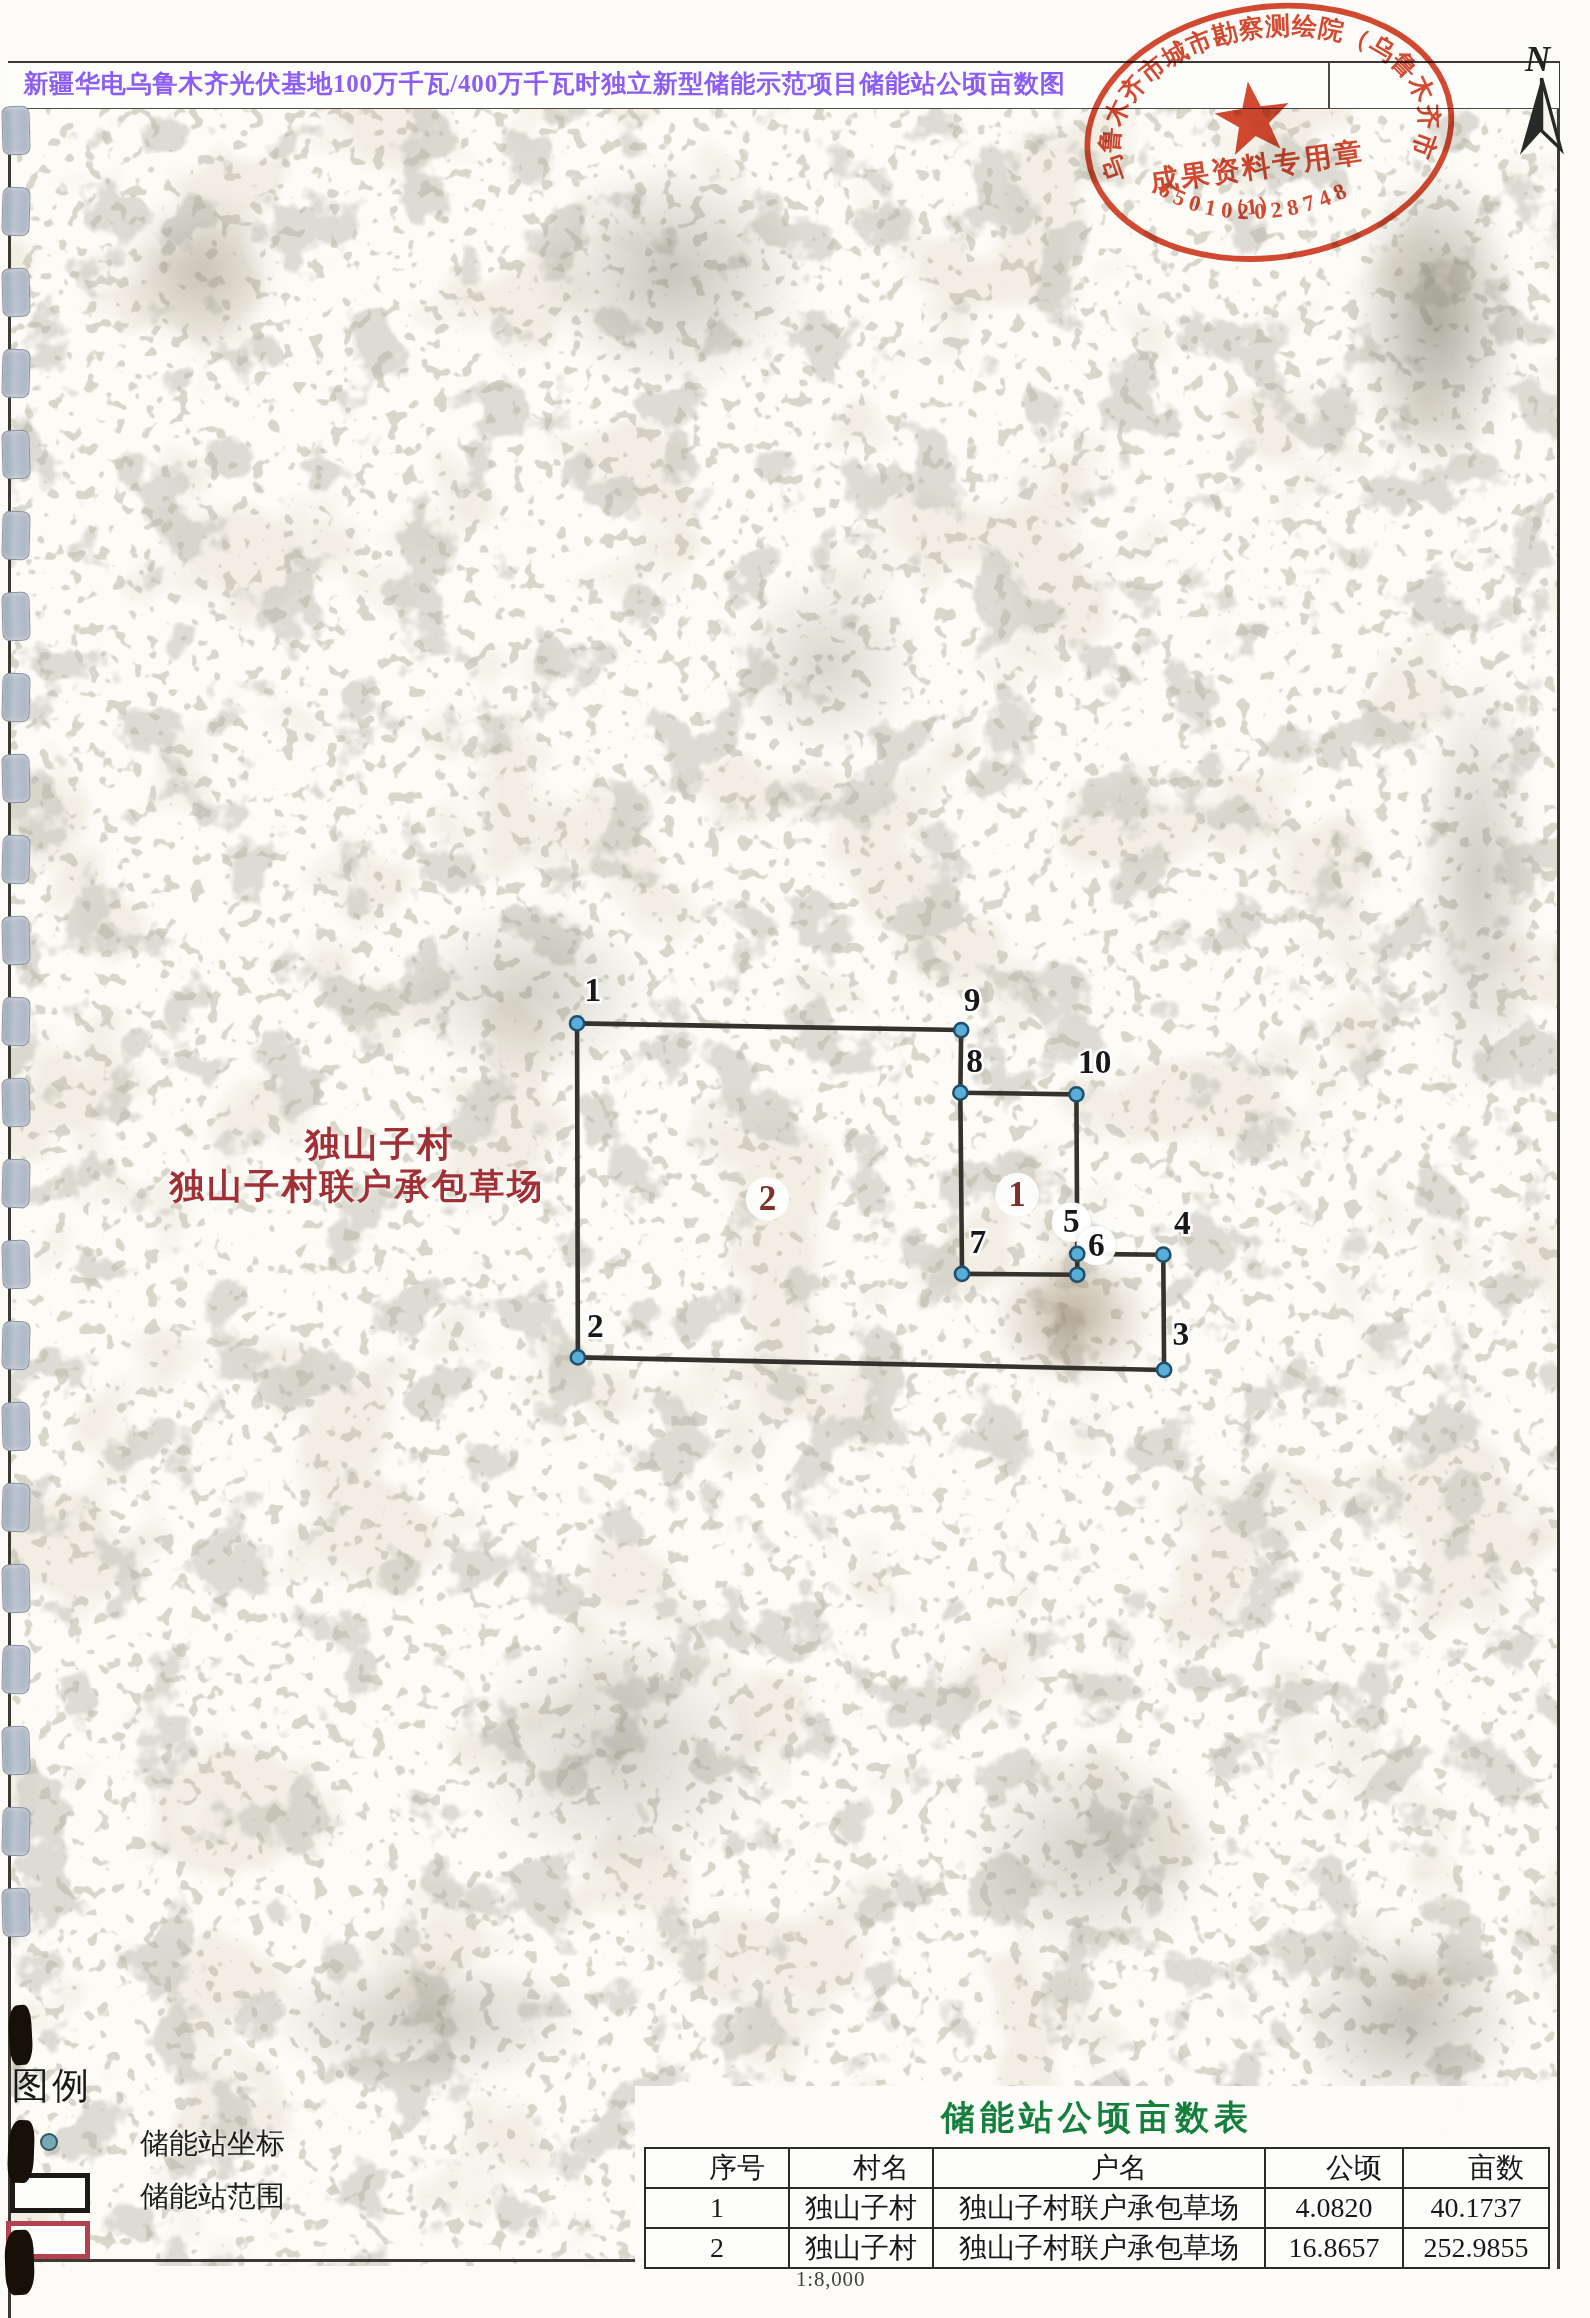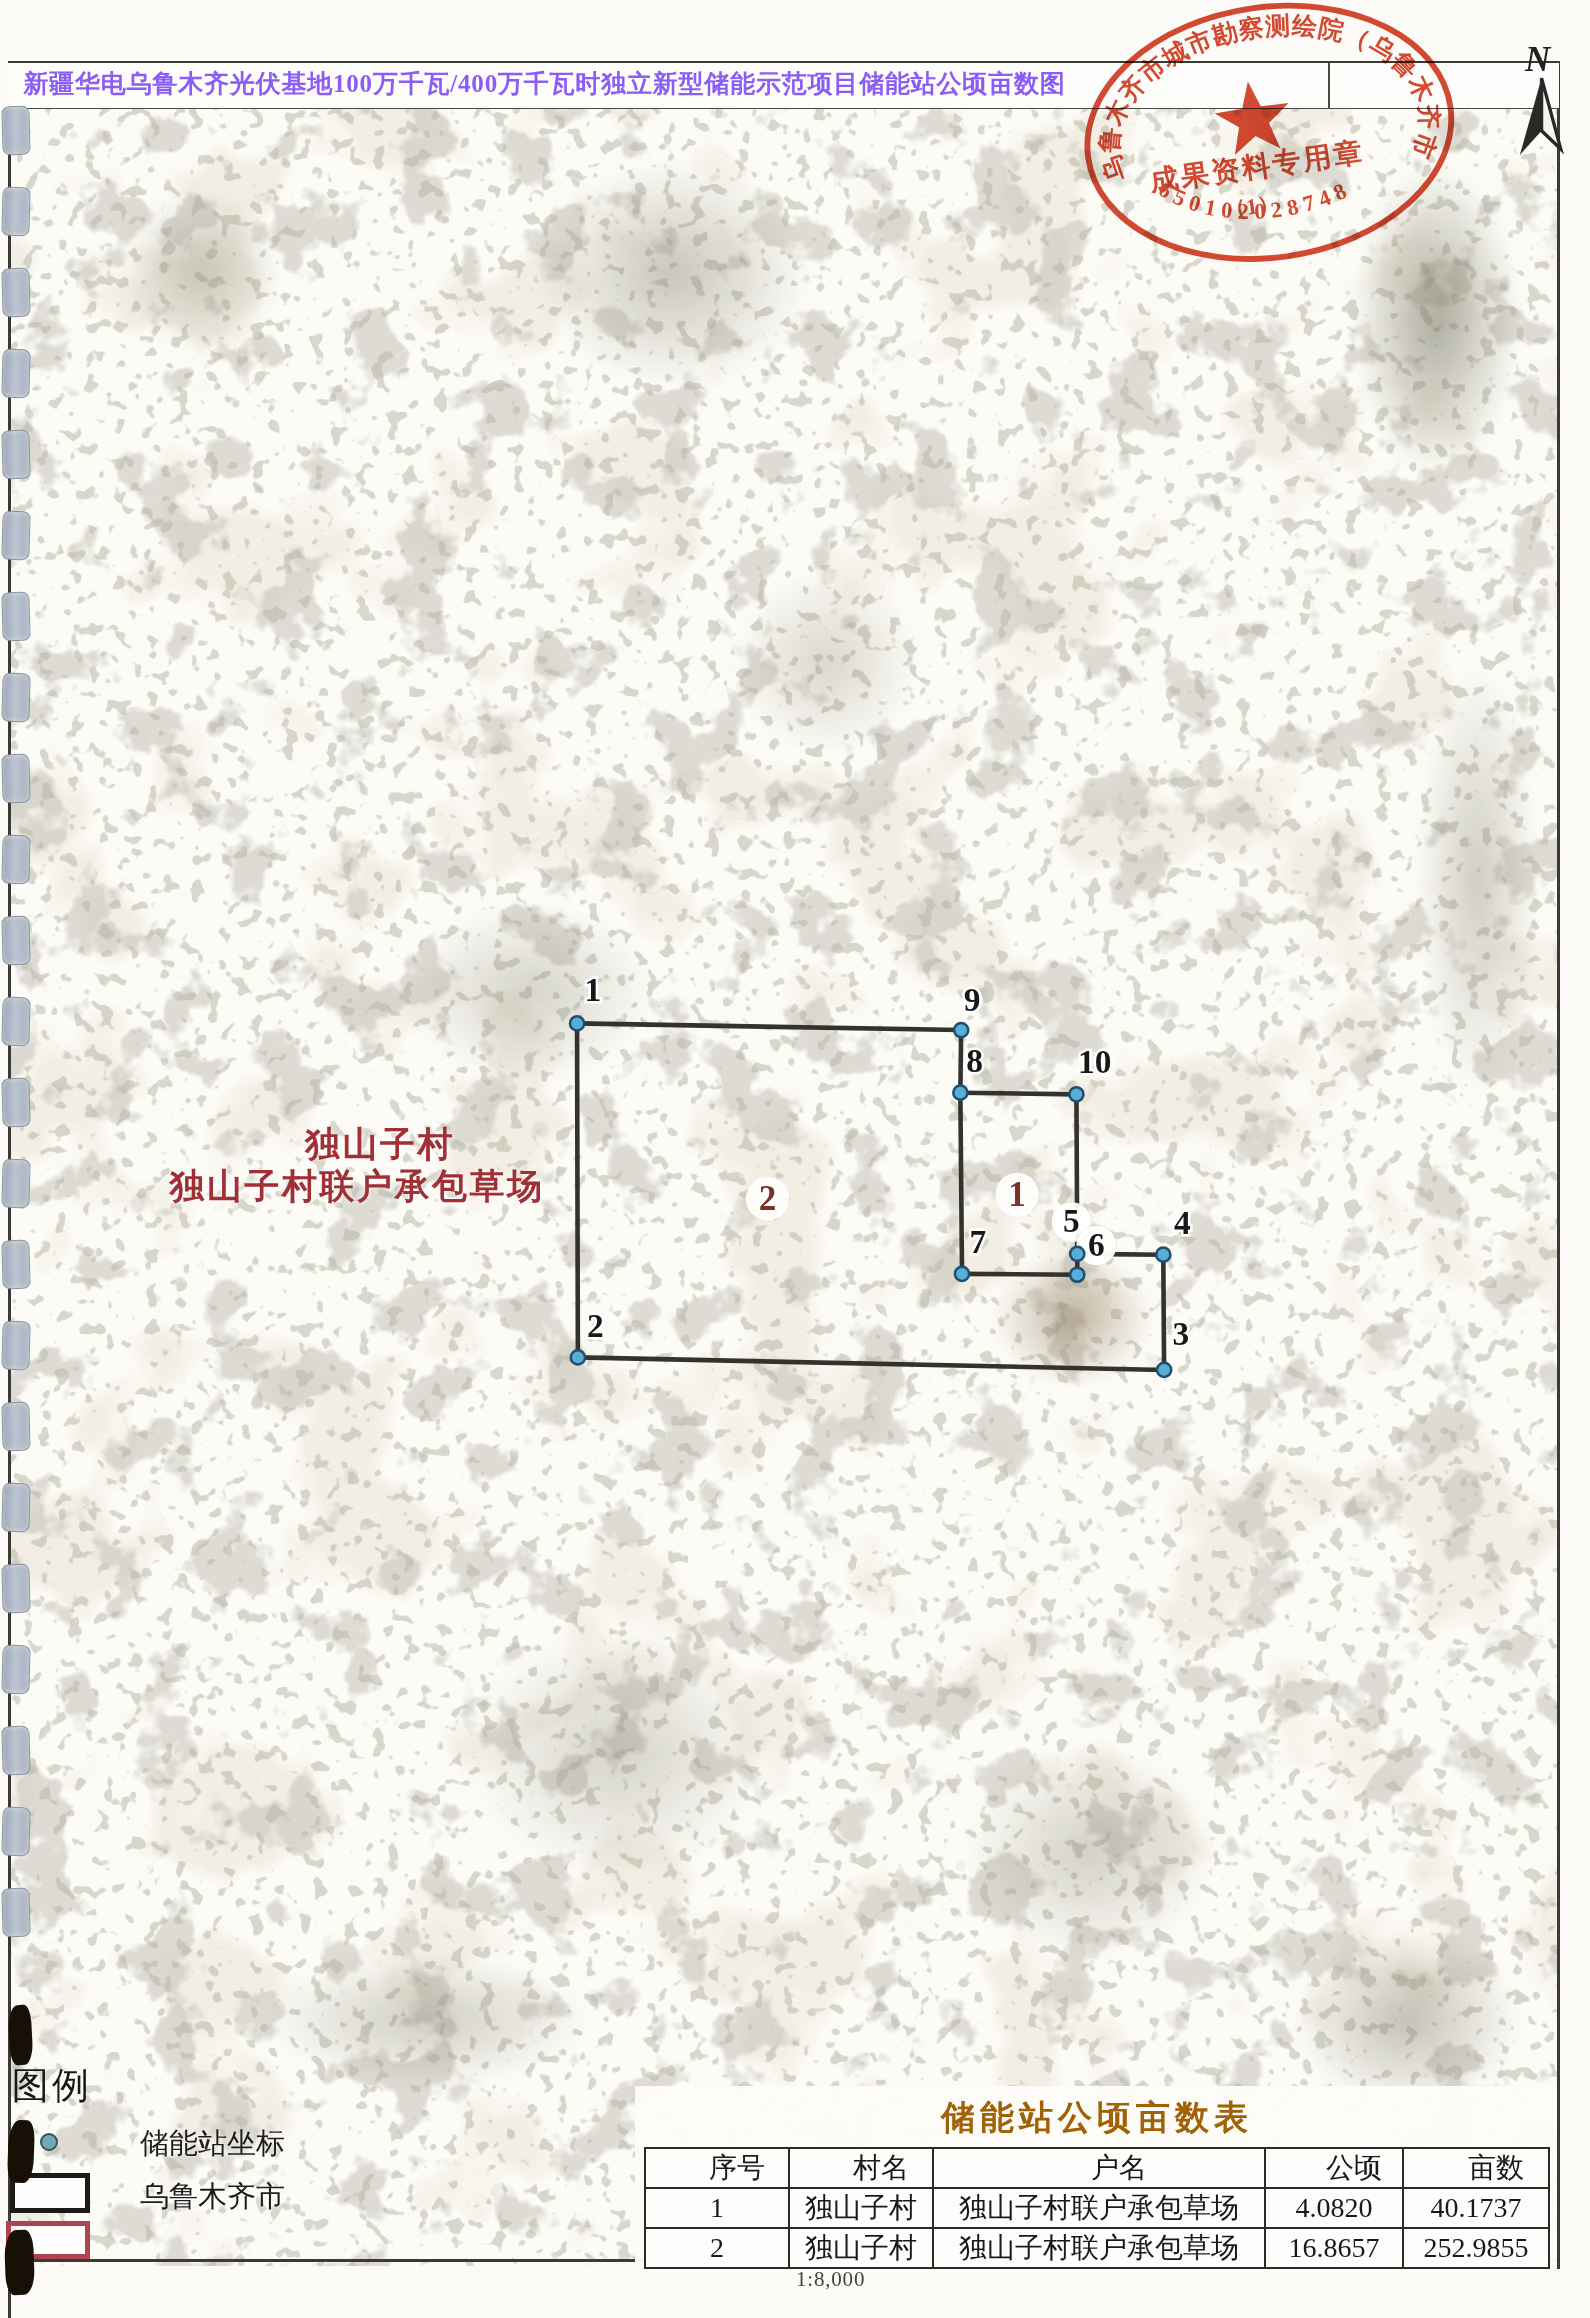--- a/index.html
+++ b/index.html
@@ -49,21 +49,21 @@
     border:5px solid #1b1a17; background:#fdfdfb;
   }
   .legend-rect-red{
     position:absolute; left:5.8px; top:2221px; width:74px; height:27.6px;
     border:5px solid #b34250; background:#fdfdfb;
   }
   
   .table-backing{position:absolute; left:635px; top:2086px; width:922px; height:182px; background:rgba(253,252,248,.97);}
   .table-title{
     position:absolute; left:1097px; top:2095px; transform:translateX(-50%);
-    font-size:34px; font-weight:700; letter-spacing:5px; white-space:nowrap; color:#a16207;
+    font-size:34px; font-weight:700; letter-spacing:5px; white-space:nowrap; color:#15803d;
   }
   table.area-table{
     position:absolute; left:644px; top:2147px; border-collapse:collapse;
     background:#fdfdfb; table-layout:fixed;
   }
   table.area-table th, table.area-table td{
     border:2.5px solid #2b2a26; text-align:center; font-weight:400;
     font-size:28px; color:#191919; padding:0; overflow:hidden; white-space:nowrap;
   }
   table.area-table th{height:36px;padding-left:40px;}
@@ -186,21 +186,21 @@
       <text font-size="27" fill="#d23a20" font-weight="700" letter-spacing="7">
         <textPath href="#numPath" startOffset="1%">650102028748</textPath>
       </text>
     </g>
   </svg>
 
   <div class="legend-title">图例</div>
   <div class="legend-dot"></div>
   <div class="legend-label" style="left:99px; top:2124px;">储能站坐标</div>
   <div class="legend-rect-black"></div>
-  <div class="legend-label" style="left:99px; top:2177px;">乌鲁木齐市</div>
+  <div class="legend-label" style="left:99px; top:2177px;">储能站范围</div>
   <div class="legend-rect-red"></div>
 
   <div class="table-backing"></div>
   <div class="table-title">储能站公顷亩数表</div>
   <table class="area-table">
     <colgroup>
       <col style="width:144px">
         <col style="width:144px">
         <col style="width:332px">
       <col style="width:138px">

